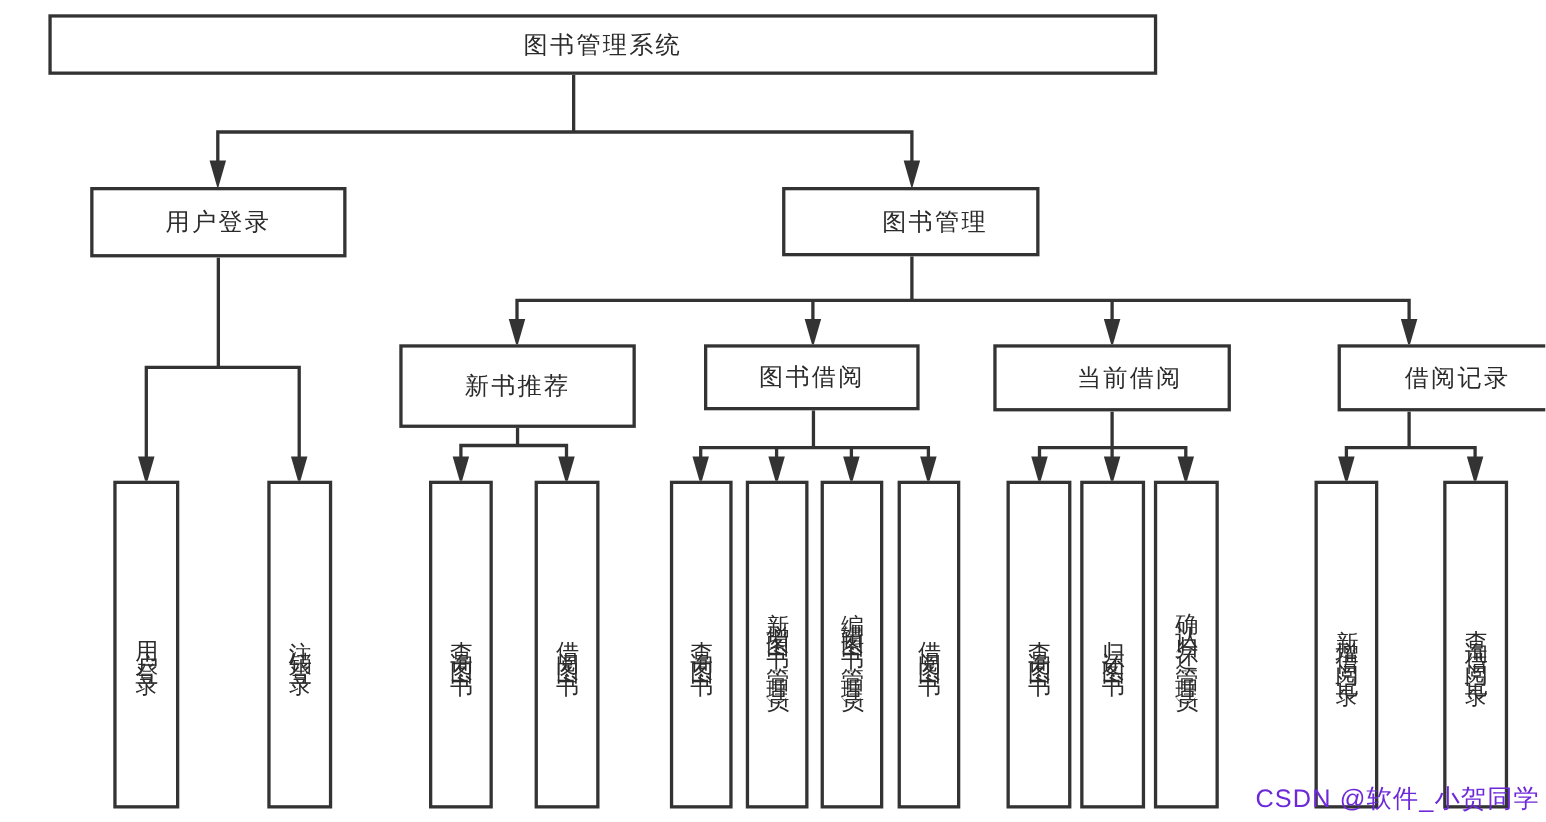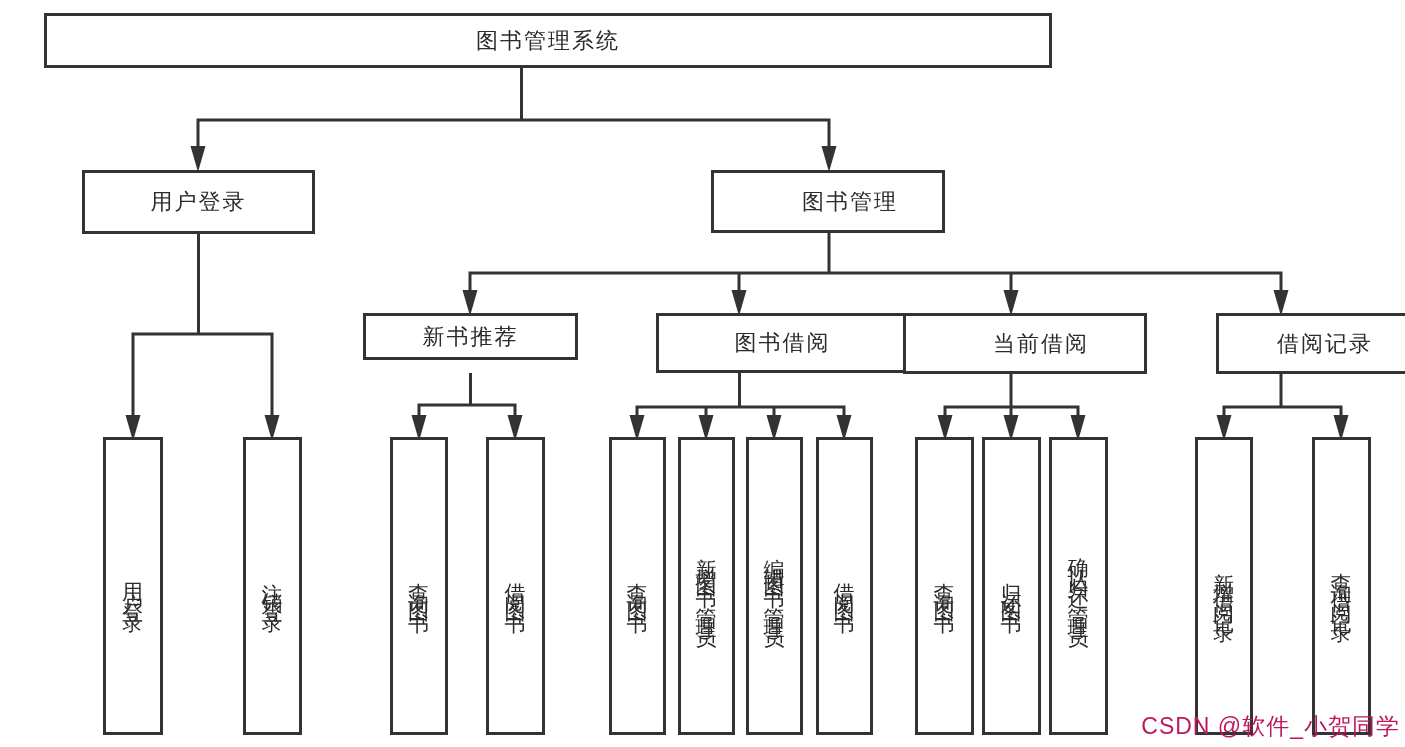--- a/index.html
+++ b/index.html
@@ -38,21 +38,21 @@
     font-size: 21px;
     letter-spacing: 10px;
     color: #2b2b2b;
     line-height: 1;
   }
   #watermark {
     position: absolute;
     right: 5px;
     bottom: 5px;
     font-size: 23px;
-    color: #be185d;
+    color: #6d28d9;
     letter-spacing: 1px;
     white-space: nowrap;
     z-index: 5;
   }
   .stroke { stroke: #333333; stroke-width: 3; fill: none; }
   .arrow  { fill: #333333; stroke: none; }
 </style>
 </head>
 <body>
 
@@ -98,27 +98,27 @@
     <span>图书管理系统</span>
   </div>
 
   <div class="node node-h" style="left:82px; top:170px; width:233px; height:64px;">
     <span>用户登录</span>
   </div>
   <div class="node node-h" style="left:711px; top:170px; width:234px; height:63px;padding-left:44px;">
     <span>图书管理</span>
   </div>
 
-  <div class="node node-h" style="left:363px; top:313px; width:215px; height:47px;text-align:right;">
+  <div class="node node-h" style="left:363px; top:313px; width:215px; height:76px;text-align:right;">
     <span>新书推荐</span>
   </div>
-  <div class="node node-h" style="left:656px; top:313px; width:253px; height:60px;">
+  <div class="node node-h" style="left:640px; top:313px; width:196px; height:60px;">
     <span>图书借阅</span>
   </div>
-  <div class="node node-h" style="left:903px; top:313px; width:244px; height:61px;padding-left:32px;">
+  <div class="node node-h" style="left:903px; top:313px; width:216px; height:61px;padding-left:32px;">
     <span>当前借阅</span>
   </div>
   <div class="node node-h" style="left:1216px; top:313px; width:218px; height:61px;">
     <span>借阅记录</span>
   </div>
 
   <div class="node node-v" style="left:103px; top:437px; width:60px; height:298px;">
     <span>用户登录</span>
   </div>
   <div class="node node-v" style="left:243px; top:437px; width:59px; height:298px;">

